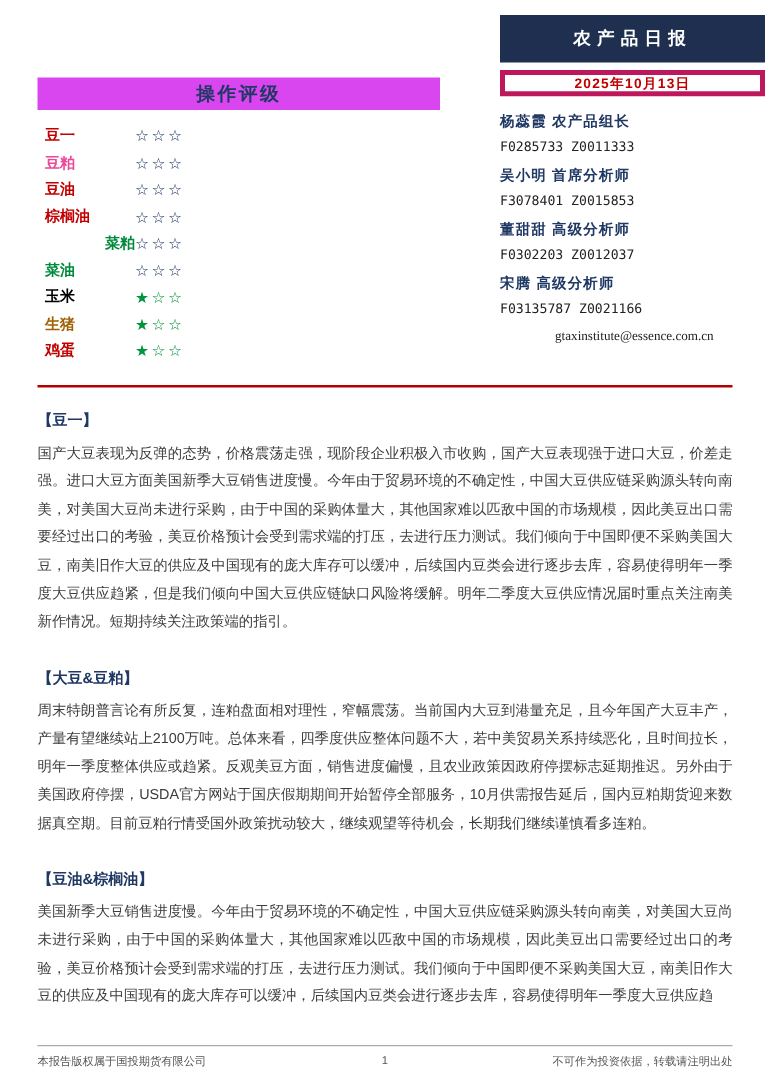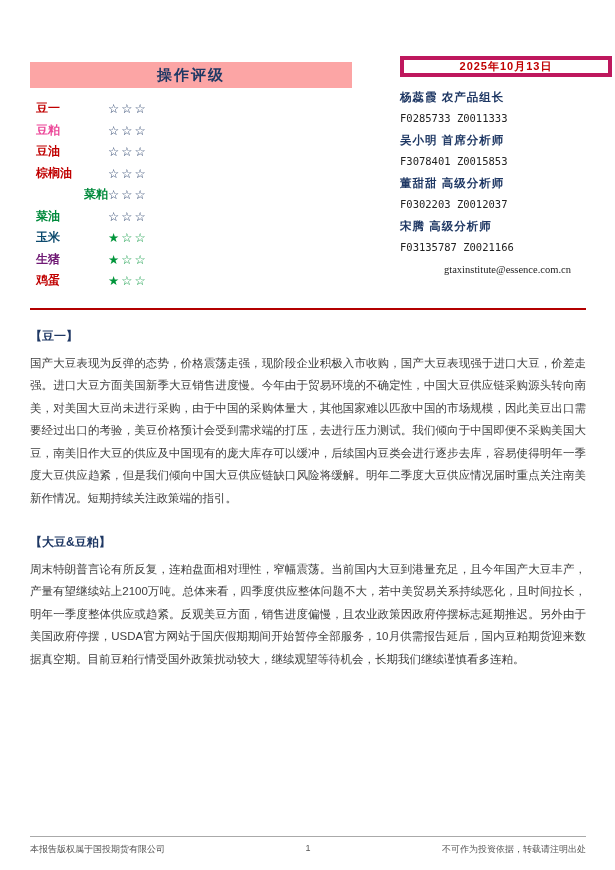--- a/index.html
+++ b/index.html
@@ -16,21 +16,21 @@
   
   .report-box { position:absolute; left:400px; top:12px; width:212px; height:38px;
                 background:#1e2f4f; display:flex; align-items:center; justify-content:center; }
   .report-box .t { color:#fff; font-size:14px; font-weight:bold; letter-spacing:5px; }
   .date-box { position:absolute; left:400px; top:56px; width:212px; height:21px;
               border:4px solid #be185d; display:flex; align-items:center; justify-content:center; }
   .date-box .d { color:#c00000; font-size:11px; font-weight:bold; letter-spacing:1px; }
 
   
   .ratings { position:absolute; left:30px; top:62px; width:322px; }
-  .ratings-title { background:#fca5a5; height:26px; display:flex; align-items:center;
+  .ratings-title { background:#d946ef; height:26px; display:flex; align-items:center;
                    justify-content:center; font-size:15px; font-weight:bold; color:#1f3864;
                    letter-spacing:2px; }
   .ratings-list { padding:10px 6px 0 6px; }
   .rating-row { height:21.5px; display:flex; align-items:center; }
   .rating-name { width:72px; font-size:12px; font-weight:bold; }
   .rating-stars { font-size:12.5px; letter-spacing:2px; }
 
   
   .analysts { position:absolute; left:400px; top:90px; width:215px; }
   .an-name { font-size:11.5px; font-weight:bold; color:#1f3864; margin-bottom:7px; letter-spacing:1px; }
@@ -55,20 +55,23 @@
             justify-content:space-between; font-size:9px; color:#555; }
   .footer .c { position:absolute; left:0; right:0; text-align:center; }
   .footer .l, .footer .r { position:relative; z-index:1; background:#fff; }
 </style>
 </head>
 <body>
 
 <div class="page">
 
 
+  <div class="report-box">
+    <span class="t">农产品日报</span>
+  </div>
   <div class="date-box">
     <span class="d">2025年10月13日</span>
   </div>
 
   <div class="ratings">
     <div class="ratings-title">操作评级</div>
     <div class="ratings-list">
       <div class="rating-row">
         <span class="rating-name" style="color: rgb(192, 0, 0);">豆一</span>
         <span class="rating-stars" style="color: rgb(31, 56, 100);">☆☆☆</span>
@@ -87,25 +90,25 @@
       </div>
       <div class="rating-row">
         <span class="rating-name" style="color: rgb(0, 138, 60); text-align: right;">菜粕</span>
         <span class="rating-stars" style="color: rgb(31, 56, 100);">☆☆☆</span>
       </div>
       <div class="rating-row">
         <span class="rating-name" style="color: rgb(0, 138, 60);">菜油</span>
         <span class="rating-stars" style="color: rgb(31, 56, 100);">☆☆☆</span>
       </div>
       <div class="rating-row">
-        <span class="rating-name" style="color: #0c4a6e;">玉米</span>
+        <span class="rating-name" style="color: #000000;">玉米</span>
         <span class="rating-stars" style="color: rgb(0, 149, 58);">★☆☆</span>
       </div>
       <div class="rating-row">
-        <span class="rating-name" style="color: #701a75;">生猪</span>
+        <span class="rating-name" style="color: #a16207;">生猪</span>
         <span class="rating-stars" style="color: rgb(0, 149, 58);">★☆☆</span>
       </div>
       <div class="rating-row">
         <span class="rating-name" style="color: rgb(192, 0, 0);">鸡蛋</span>
         <span class="rating-stars" style="color: rgb(0, 149, 58);">★☆☆</span>
       </div>
     </div>
   </div>
 
   <div class="analysts">
@@ -124,20 +127,24 @@
 
   <div class="main">
     <div>
       <div class="sec-head">【豆一】</div>
       <div class="sec-body">国产大豆表现为反弹的态势，价格震荡走强，现阶段企业积极入市收购，国产大豆表现强于进口大豆，价差走强。进口大豆方面美国新季大豆销售进度慢。今年由于贸易环境的不确定性，中国大豆供应链采购源头转向南美，对美国大豆尚未进行采购，由于中国的采购体量大，其他国家难以匹敌中国的市场规模，因此美豆出口需要经过出口的考验，美豆价格预计会受到需求端的打压，去进行压力测试。我们倾向于中国即便不采购美国大豆，南美旧作大豆的供应及中国现有的庞大库存可以缓冲，后续国内豆类会进行逐步去库，容易使得明年一季度大豆供应趋紧，但是我们倾向中国大豆供应链缺口风险将缓解。明年二季度大豆供应情况届时重点关注南美新作情况。短期持续关注政策端的指引。</div>
     </div>
     <div>
       <div class="sec-head">【大豆&amp;豆粕】</div>
       <div class="sec-body">周末特朗普言论有所反复，连粕盘面相对理性，窄幅震荡。当前国内大豆到港量充足，且今年国产大豆丰产，产量有望继续站上2100万吨。总体来看，四季度供应整体问题不大，若中美贸易关系持续恶化，且时间拉长，明年一季度整体供应或趋紧。反观美豆方面，销售进度偏慢，且农业政策因政府停摆标志延期推迟。另外由于美国政府停摆，USDA官方网站于国庆假期期间开始暂停全部服务，10月供需报告延后，国内豆粕期货迎来数据真空期。目前豆粕行情受国外政策扰动较大，继续观望等待机会，长期我们继续谨慎看多连粕。</div>
     </div>
+    <div>
+      <div class="sec-head">【豆油&amp;棕榈油】</div>
+      <div class="sec-body">美国新季大豆销售进度慢。今年由于贸易环境的不确定性，中国大豆供应链采购源头转向南美，对美国大豆尚未进行采购，由于中国的采购体量大，其他国家难以匹敌中国的市场规模，因此美豆出口需要经过出口的考验，美豆价格预计会受到需求端的打压，去进行压力测试。我们倾向于中国即便不采购美国大豆，南美旧作大豆的供应及中国现有的庞大库存可以缓冲，后续国内豆类会进行逐步去库，容易使得明年一季度大豆供应趋</div>
+    </div>
   </div>
 
   <div class="footer-rule"></div>
   <div class="footer">
     <span class="c">1</span>
     <span class="l">本报告版权属于国投期货有限公司</span>
     <span class="r">不可作为投资依据，转载请注明出处</span>
   </div>
 
 </div>

